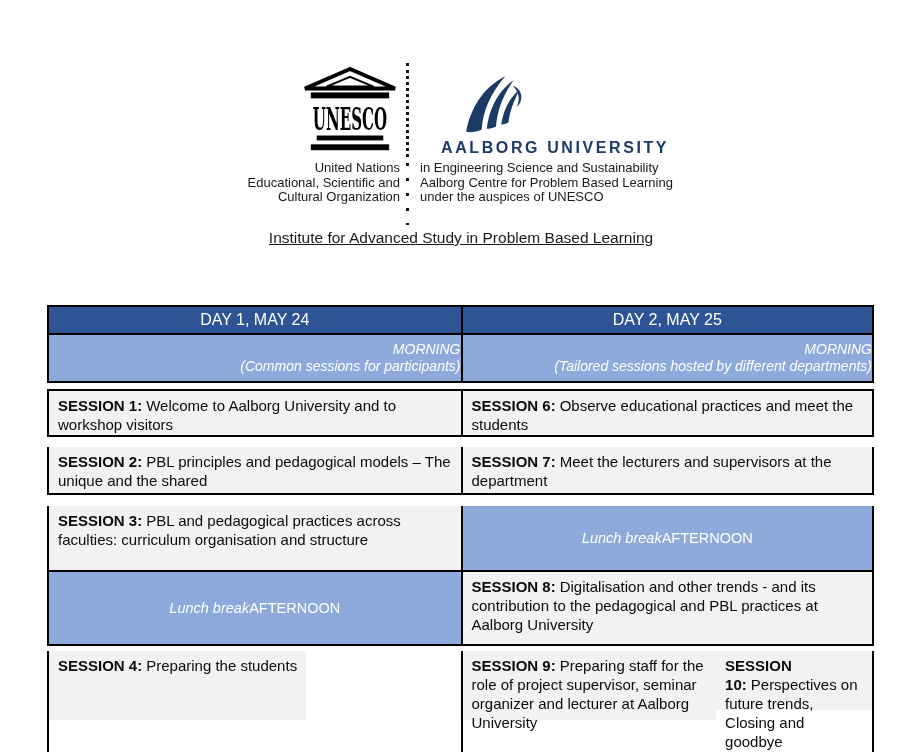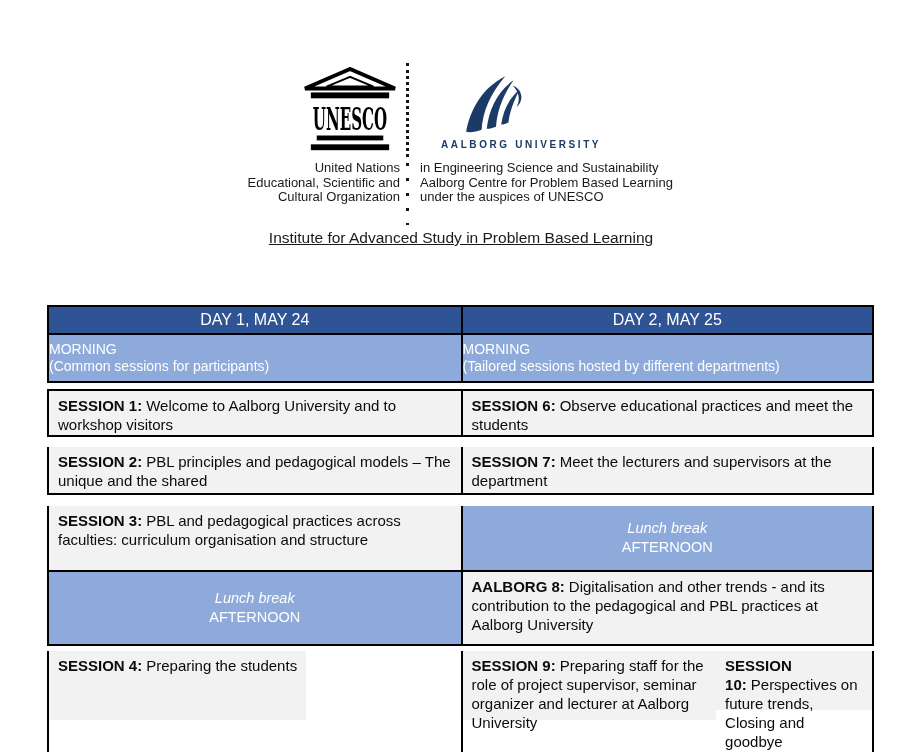--- a/index.html
+++ b/index.html
@@ -18,21 +18,21 @@
   .dots-dense {
     position: absolute; left: 406px; top: 63px; height: 94px; width: 0;
     border-left: 3px dotted #141414;
   }
   .dots-sparse {
     position: absolute; left: 406px; top: 163px; height: 62px; width: 3px;
     background: repeating-linear-gradient(#141414 0 3px, transparent 3px 15px);
   }
   .aau-swoosh { position: absolute; left: 462px; top: 74px; }
   .aau-wordmark {
-    position: absolute; left: 441px; top: 139px; font-size: 10px;
+    position: absolute; left: 441px; top: 139px; font-size: 16px;
     font-weight: bold; letter-spacing: 2.6px; color: #1B3A66;
   }
   .aau-caption {
     position: absolute; left: 420px; top: 161px; width: 270px;
     text-align: left; font-size: 13px; line-height: 14.6px; color: #1a1a1a;
   }
   .doc-title {
     position: absolute; left: 0; top: 229px; width: 922px;
     text-align: center; font-size: 15.5px; color: #1a1a1a; text-decoration: underline;
   }
@@ -45,36 +45,36 @@
   .c.r { border-left: 2px solid #000; border-right: 2px solid #000; }
 
   .row-day {
     height: 30px; background: #2F5496; color: #fff;
     border-top: 2px solid #000; border-bottom: 2px solid #000;
   }
   .row-day .c { display: flex; align-items: center; justify-content: center; font-size: 16px; }
 
   .row-morning {
     height: 48px; background: #8EAADB; color: #fff;
-    border-bottom: 2px solid #000; text-align: left; font-size: 14px;
+    border-bottom: 2px solid #000; text-align: right; font-size: 14px; font-style: italic;
   }
   .row-morning .c { padding-top: 6px; line-height: 17px; }
 
   .gap6 { height: 6px; } .gap10 { height: 10px; } .gap11 { height: 11px; } .gap5 { height: 5px; }
 
   .sess { background: #F2F2F2; padding: 5px 9px 0 9px; font-size: 15px; line-height: 19px; color: #0b0b0b; }
   .sess-label { font-weight: bold; margin-right: 4px; }
 
   .row-s1 { height: 48px; border-top: 2px solid #000; border-bottom: 2px solid #000; }
   .row-s2 { height: 48px; border-bottom: 2px solid #000; }
   .row-s3 { height: 66px; border-bottom: 2px solid #000; }
   .row-s4 { height: 74px; border-bottom: 2px solid #000; }
 
   .lunch {
-    background: #8EAADB; color: #fff; display: flex; flex-direction: column;
+    background: #8EAADB; color: #fff; display: flex; 
     align-items: center; justify-content: center; font-size: 14.5px; line-height: 19px;
   }
   .lunch .lb { font-style: italic; }
 
   .row-wrap { height: 130px; border-bottom: 2px solid #000; }
   .row-wrap .c { display: flex; flex-direction: row; }
   .sub-top { height: 69px; }
   .sub-bot { height: 59px; }
 </style>
 </head>
@@ -172,21 +172,21 @@
       <div>AFTERNOON</div>
     </div>
   </div>
 
   <div class="row row-s4">
     <div class="c l lunch">
       <div class="lb">Lunch break</div>
       <div>AFTERNOON</div>
     </div>
     <div class="c r sess">
-      <span class="sess-label">AALBORG 8:</span><span>Digitalisation and other trends - and its contribution to the pedagogical and PBL practices at Aalborg University</span>
+      <span class="sess-label">SESSION 8:</span><span>Digitalisation and other trends - and its contribution to the pedagogical and PBL practices at Aalborg University</span>
     </div>
   </div>
 
   <div class="gap5"></div>
 
   <div class="row row-wrap">
     <div class="c l">
       <div class="sub-top sess">
         <span class="sess-label">SESSION 4:</span><span>Preparing the students</span>
       </div>

